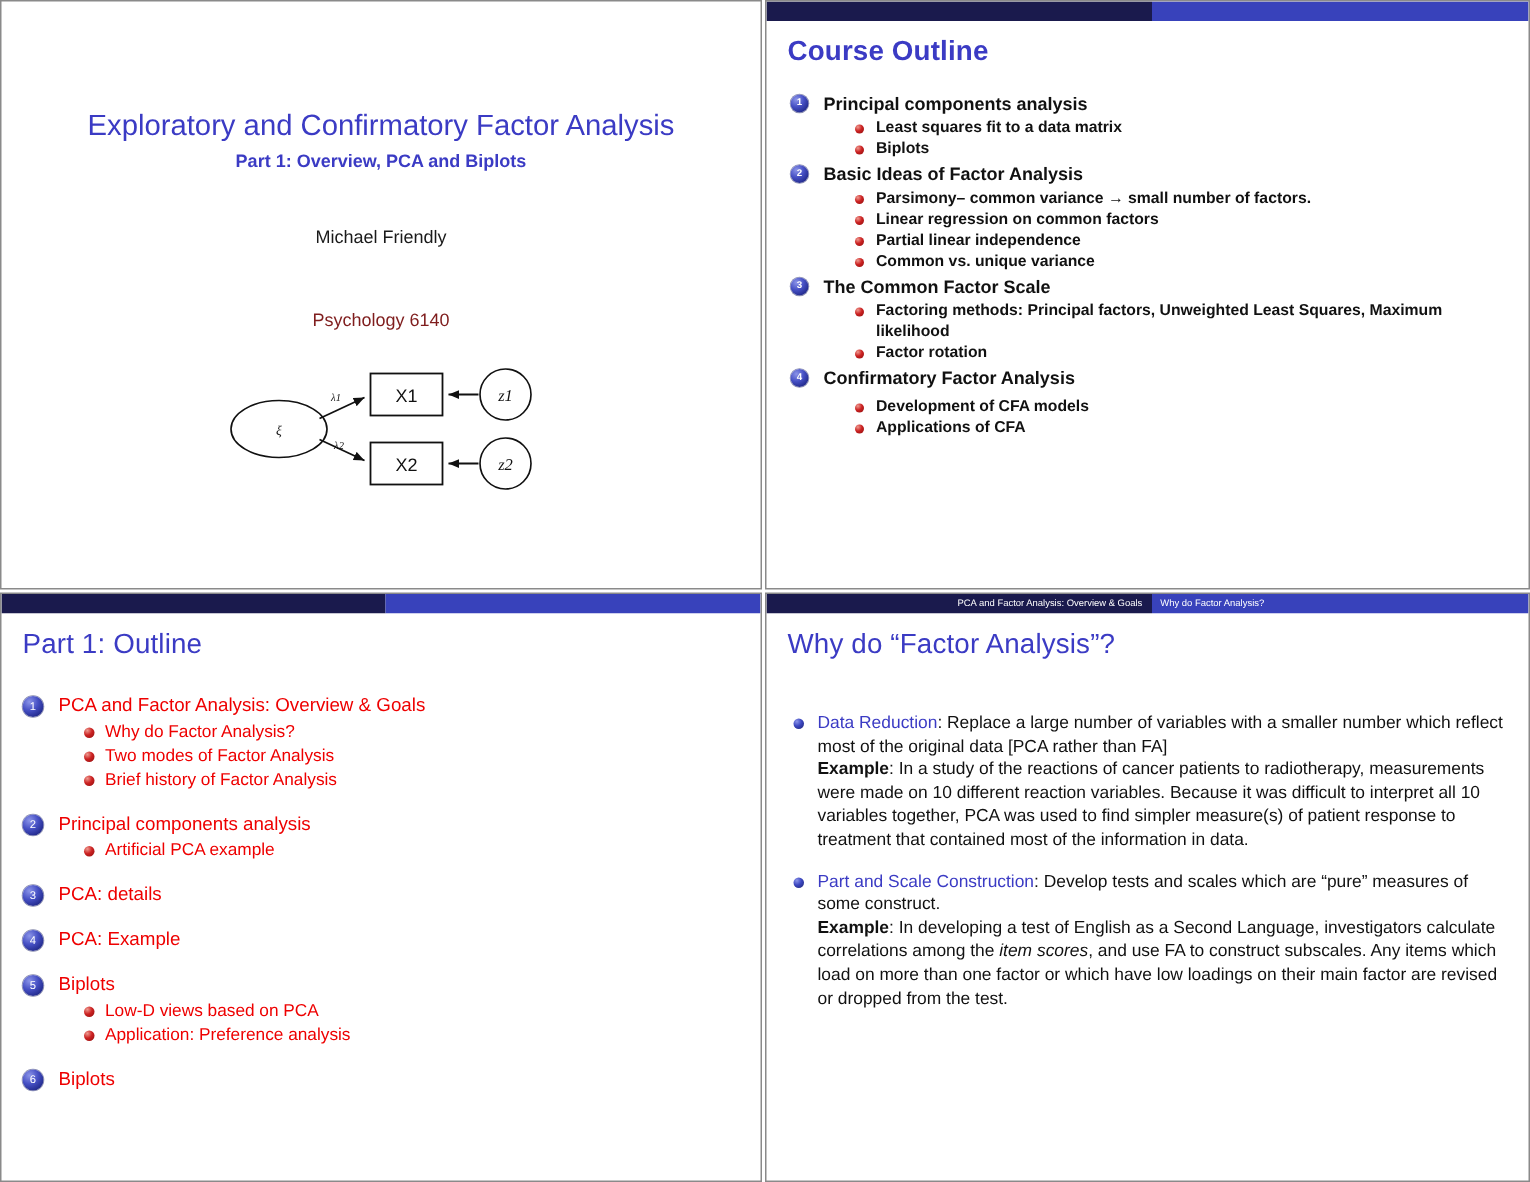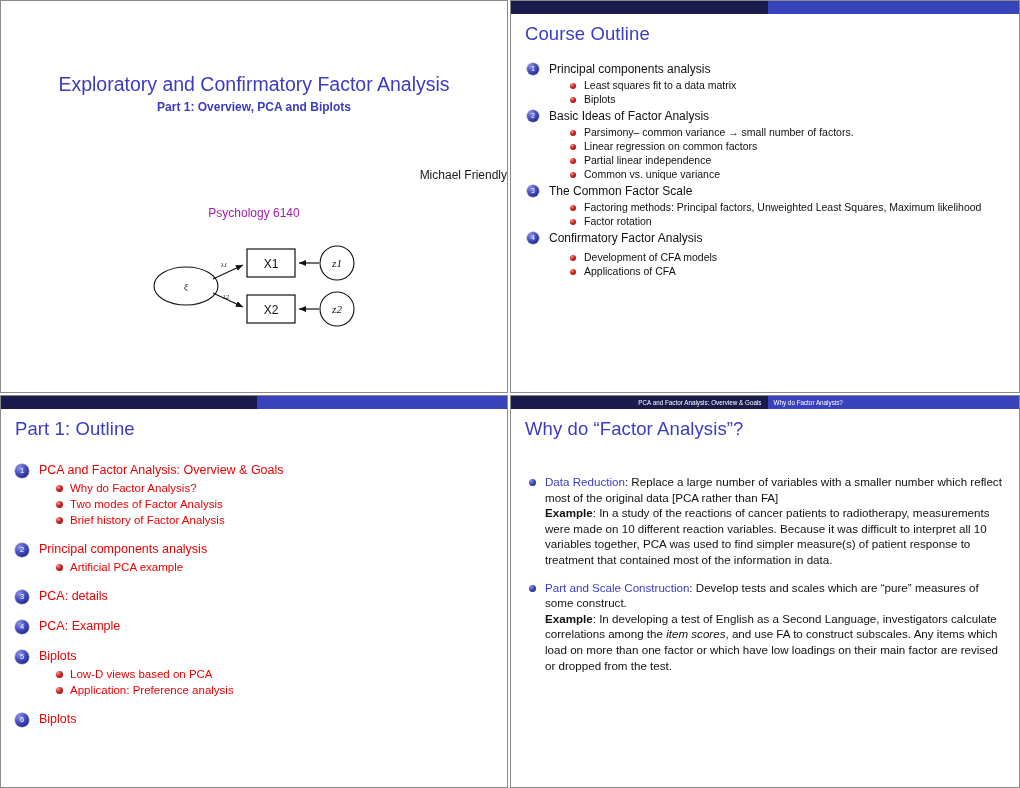--- a/index.html
+++ b/index.html
@@ -19,21 +19,21 @@
     height: 788px;
   }
   .slide {
     position: absolute;
     background: #ffffff;
     border: 1px solid #8a8a8a;
     box-sizing: border-box;
     overflow: hidden;
   }
   .slide-tl { left: 0px;   top: 0px;   width: 508px; height: 393px; }
-  .slide-tr { left: 510px; top: 0px;   width: 510px; height: 393px; border-left: 1px solid #8a8a8a;}
+  .slide-tr { left: 510px; top: 0px;   width: 510px; height: 393px; border-left: 1px solid #8a8a8a; font-weight: bold;}
   .slide-bl { left: 0px;   top: 395px; width: 508px; height: 393px; }
   .slide-br { left: 510px; top: 395px; width: 510px; height: 393px; }
 
   
   .headbar {
     position: absolute;
     left: 0; top: 0;
     width: 100%;
     height: 13px;
     display: flex;
@@ -87,32 +87,31 @@
     top: 99px;
     text-align: center;
     font-size: 12px;
     color: #3b3bc4;
     font-weight: bold;
   }
   .title-author {
     position: absolute;
     left: 0; right: 0;
     top: 150px;
-    text-align: right;
+    text-align: center;
     font-size: 12px;
     color: #1a1a1a;
-    margin-top: 17px;
   }
   .title-course {
     position: absolute;
     left: 0; right: 0;
     top: 205px;
     text-align: center;
     font-size: 12px;
-    color: #a21caf;
+    color: #7f1d1d;
   }
   .diagram-wrap {
     position: absolute;
     left: 140px;
     top: 240px;
     width: 230px;
     height: 90px;
   }
 
   

